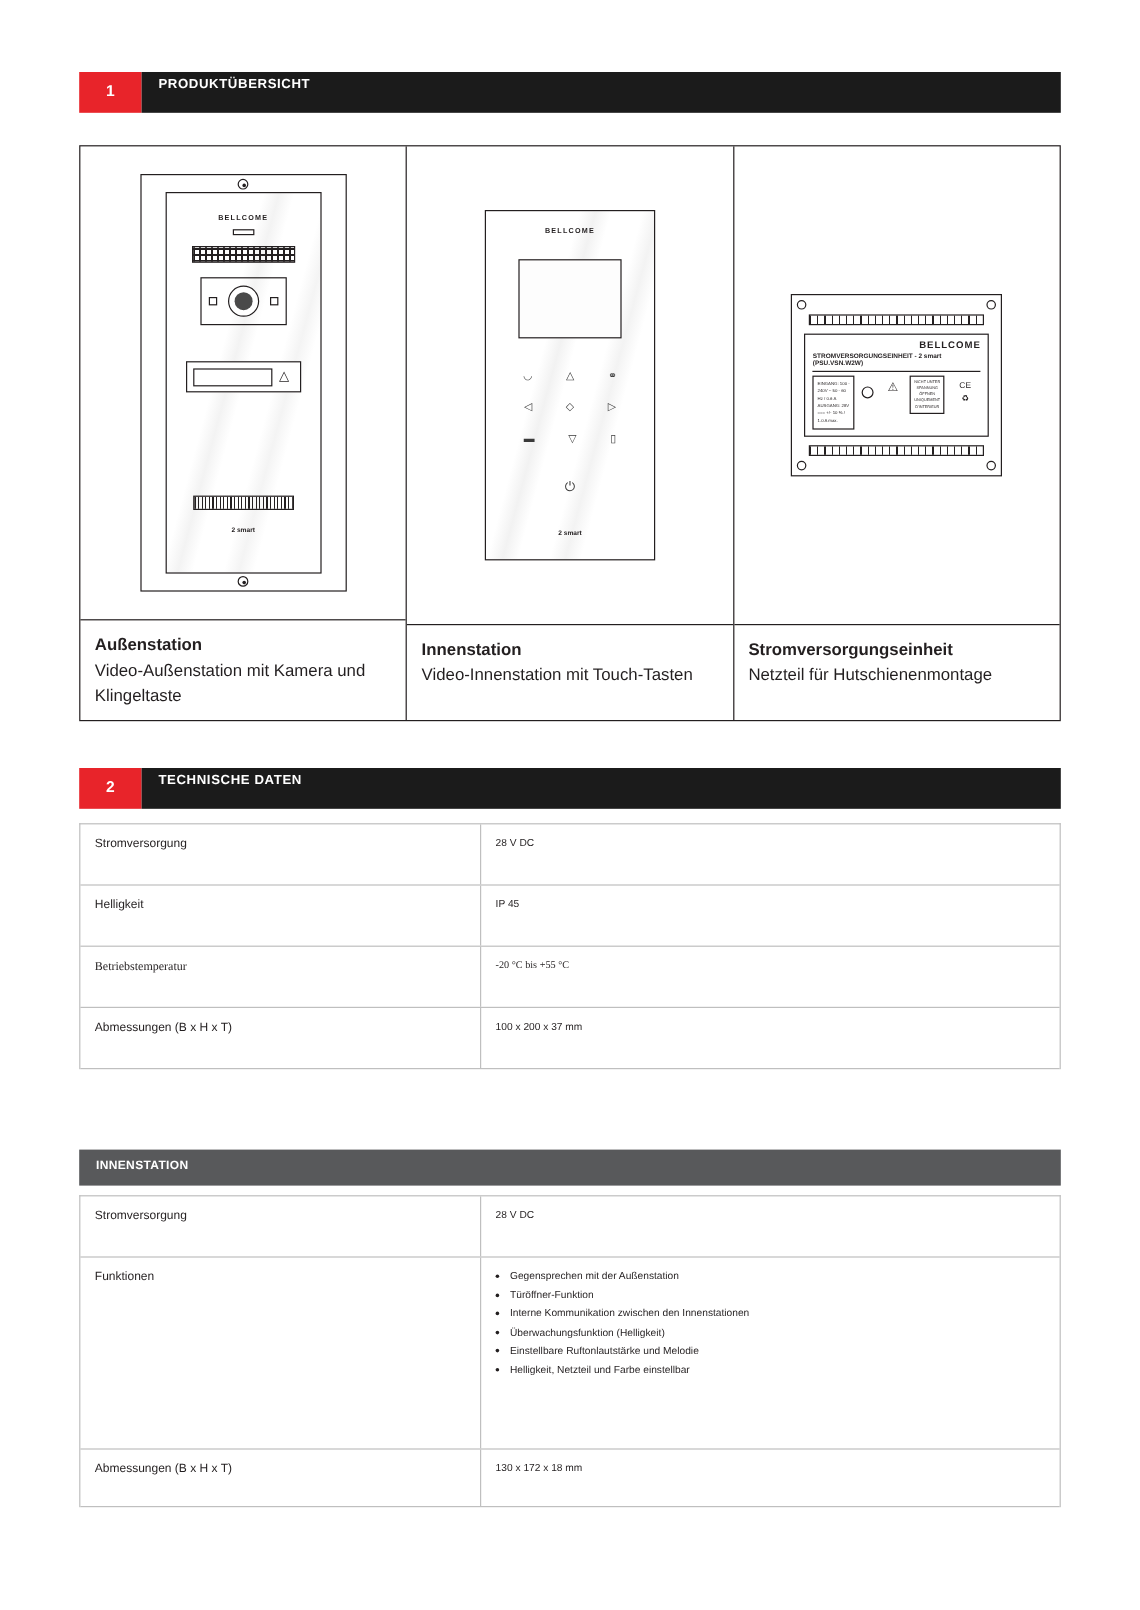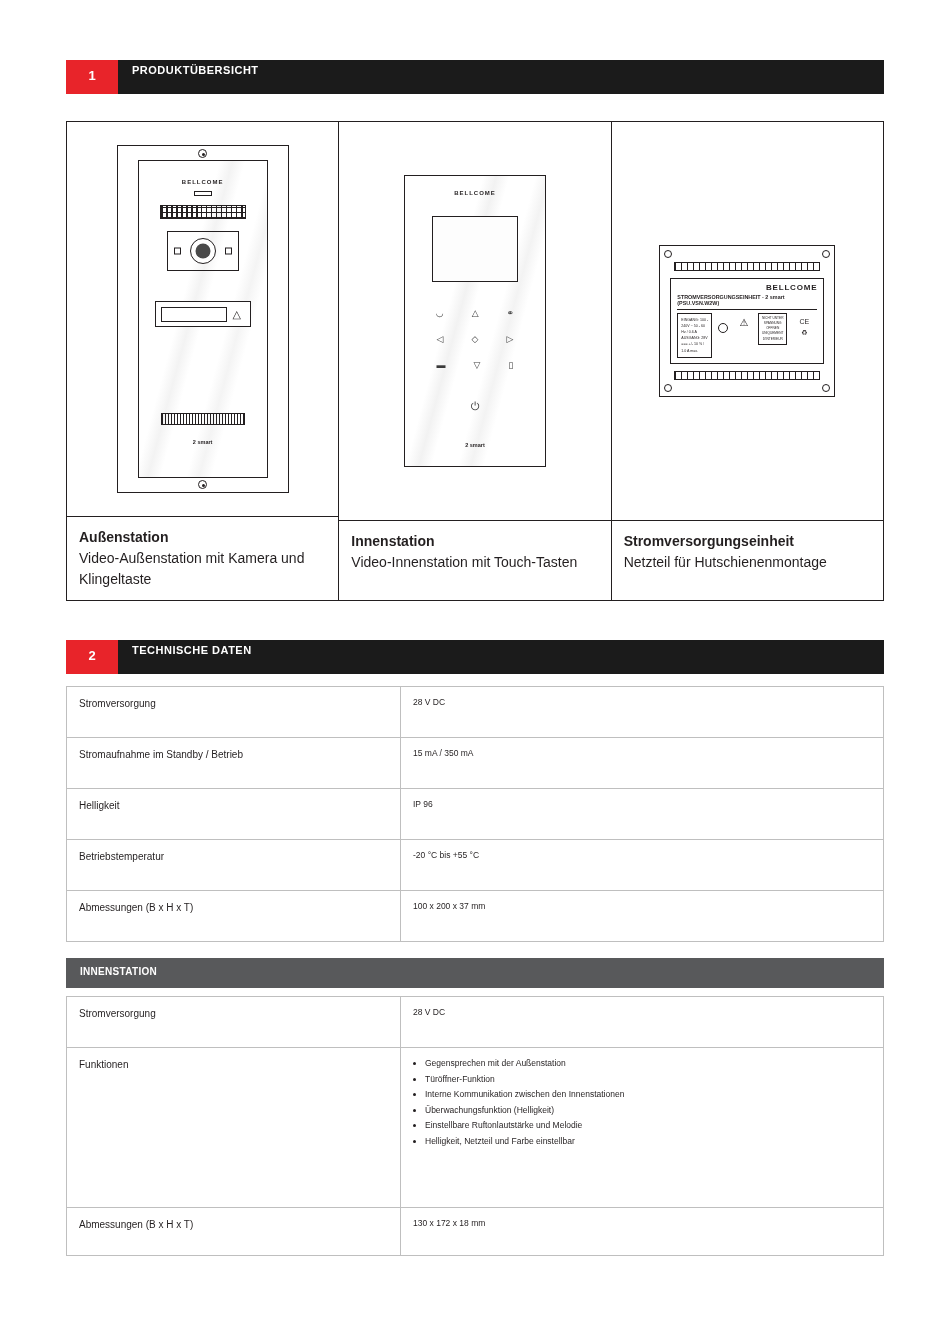--- a/index.html
+++ b/index.html
@@ -506,28 +506,24 @@
       <span class="title">TECHNISCHE DATEN</span>
     </div>
   </div>
 
   <div class="spec-table" style="top:686px;">
     <div class="spec-row" style="height:51px;">
       <div class="k">Stromversorgung</div>
       <div class="v">28 V DC</div>
     </div>
     <div class="spec-row" style="height:51px;">
-      <div class="k">Stromaufnahme im Standby / Betrieb</div>
-      <div class="v">15 mA / 350 mA</div>
-    </div>
-    <div class="spec-row" style="height:51px;">
       <div class="k">Helligkeit</div>
-      <div class="v">IP 96</div>
-    </div>
-    <div class="spec-row" style="height:51px;">
+      <div class="v">IP 45</div>
+    </div>
+    <div class="spec-row" style="height:51px;font-family:Liberation Serif, serif;">
       <div class="k">Betriebstemperatur</div>
       <div class="v">-20 °C bis +55 °C</div>
     </div>
     <div class="spec-row" style="height:51px;">
       <div class="k">Abmessungen (B x H x T)</div>
       <div class="v">100 x 200 x 37 mm</div>
     </div>
   </div>
 
   <div class="subheader-bar" style="top:958px;">

